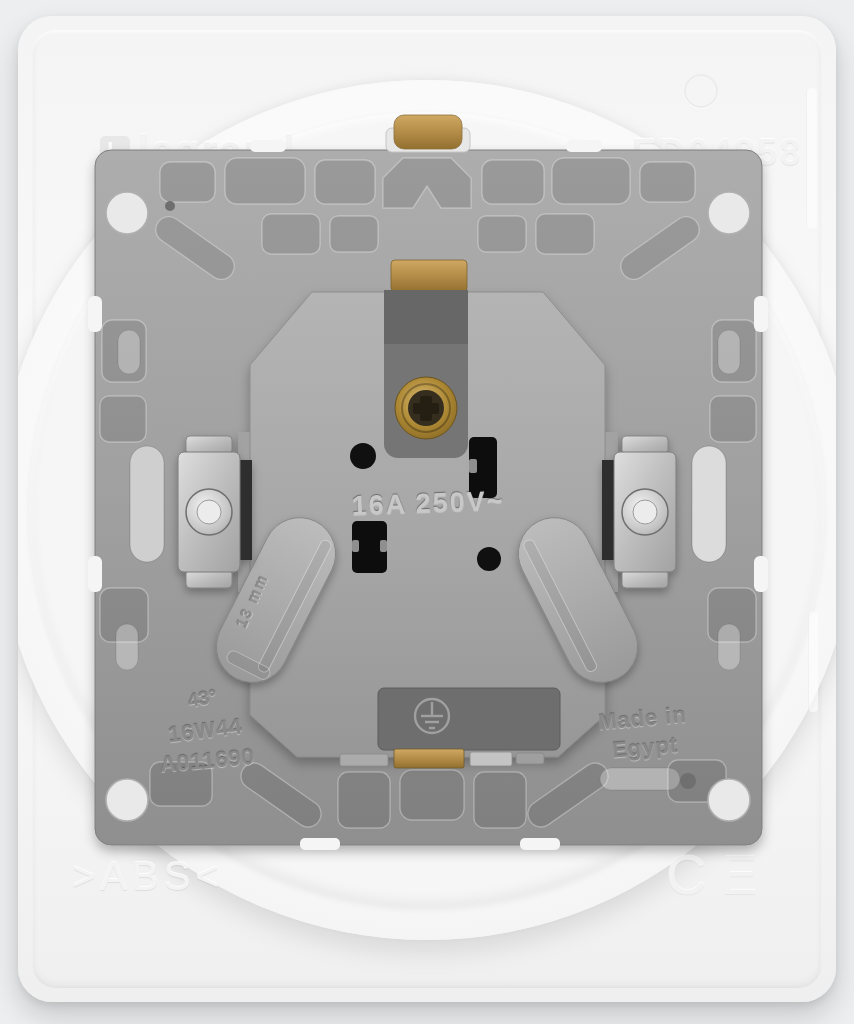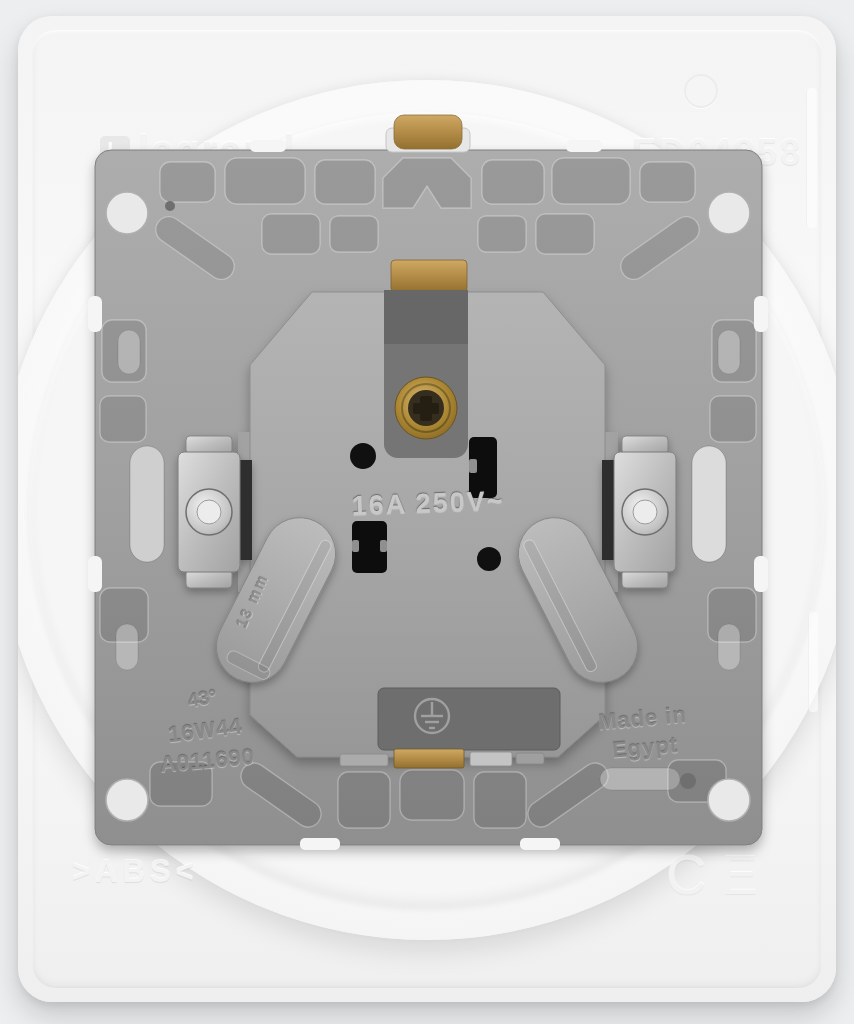--- a/index.html
+++ b/index.html
@@ -26,21 +26,21 @@
   
   .emboss{position:absolute;color:#f3f3f3;
     text-shadow:0 1px 1px rgba(0,0,0,0.085), 0 -1px 1px rgba(255,255,255,0.95);
     white-space:nowrap;}
   .brand-row{left:82px;top:112px;display:flex;align-items:center;gap:8px;
     font-size:40px;font-weight:bold;letter-spacing:2px;}
   .brand-logo{width:30px;height:30px;border-radius:5px;background:rgba(0,0,0,0.055);
     color:#fbfbfb;display:flex;align-items:center;justify-content:center;
     font-size:22px;font-weight:bold;box-shadow:0 1px 1px rgba(255,255,255,0.9);}
   .part-number{left:614px;top:116px;font-size:36px;font-weight:bold;letter-spacing:3px;}
-  .material{left:54px;top:838px;font-size:31px;font-weight:bold;letter-spacing:5px;}
+  .material{left:54px;top:838px;font-size:40px;font-weight:normal;letter-spacing:5px;}
   .ce-mark{left:648px;top:826px;font-size:56px;letter-spacing:14px;color:#f2f2f2;
     text-shadow:0 1px 1px rgba(0,0,0,0.055), 0 -1px 1px rgba(255,255,255,0.8);text-align:right;}
   .emboss-circle{position:absolute;left:666px;top:58px;width:30px;height:30px;border-radius:50%;
     border:2px solid rgba(0,0,0,0.035);box-shadow:0 1px 1px rgba(255,255,255,0.8);}
   .seam{position:absolute;background:rgba(255,255,255,0.55);border-left:1px solid rgba(0,0,0,0.045);}
   .seam-a{left:788px;top:72px;width:10px;height:140px;border-radius:4px;}
   .seam-b{left:790px;top:596px;width:9px;height:100px;border-radius:4px;}
 
   
   svg.mech{position:absolute;left:0;top:0;}

